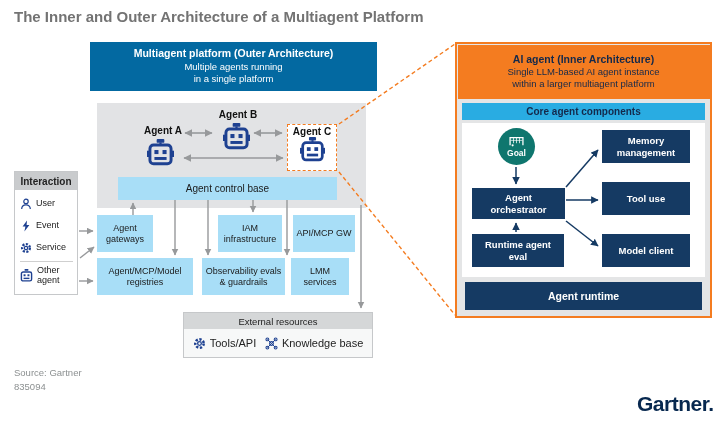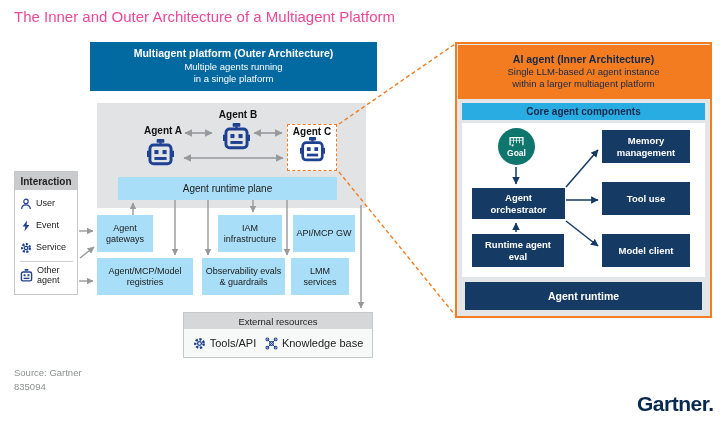--- a/index.html
+++ b/index.html
@@ -2,21 +2,21 @@
 <html><head>
 <meta charset="utf-8">
 <style>
   * { margin:0; padding:0; box-sizing:border-box; }
   html,body { background:#fff; }
   body { font-family:"Liberation Sans", sans-serif; }
   #stage { position:relative; width:720px; height:432px; background:#fff; overflow:hidden; }
 
   .abs { position:absolute; }
 
-  .page-title { left:14px; top:8px; font-size:15px; font-weight:normal; color:#ec4899; }
+  .page-title { left:14px; top:8px; font-size:15px; font-weight:bold; color:#737373; }
 
   
   .outer-header { left:90px; top:42px; width:287px; height:49px; background:#0369a1;
     display:flex; flex-direction:column; align-items:center; justify-content:center;
     color:#fff; text-align:center; line-height:1.3; }
   .outer-header .t { font-size:10.5px; font-weight:bold; }
   .outer-header .s { font-size:9.5px; }
 
   .inner-gray { left:97px; top:103px; width:269px; height:105px; background:#E2E3E5; }
 
@@ -122,21 +122,21 @@
       <rect x="5.5" y="1.5" width="1" height="1.2" fill="#1E4191"></rect>
       <rect x="1.3" y="2.7" width="9.4" height="8.3" rx="1.6" fill="none" stroke="#1E4191" stroke-width="1.3"></rect>
       <rect x="0" y="5.2" width="1.4" height="2.8" fill="#1E4191"></rect>
       <rect x="10.6" y="5.2" width="1.4" height="2.8" fill="#1E4191"></rect>
       <rect x="3.3" y="4.9" width="1.8" height="1.8" fill="#1E4191"></rect>
       <rect x="6.9" y="4.9" width="1.8" height="1.8" fill="#1E4191"></rect>
       <rect x="3.3" y="8" width="5.4" height="1.3" fill="#1E4191"></rect>
     </svg>
   </div>
 
-  <div class="abs control-plane">Agent runtime plane</div>
+  <div class="abs control-plane">Agent control base</div>
 
   <div class="abs svc r1" style="left:97px; width:56px;">Agent gateways</div>
   <div class="abs svc r1" style="left:218px; width:64px;">IAM infrastructure</div>
   <div class="abs svc r1" style="left:293px; width:62px;">API/MCP GW</div>
 
   <div class="abs svc r2" style="left:97px; width:96px;">Agent/MCP/Model registries</div>
   <div class="abs svc r2" style="left:202px; width:83px;">Observability evals &amp; guardrails</div>
   <div class="abs svc r2" style="left:291px; width:58px;">LMM services</div>
 
   <div class="abs interaction">

